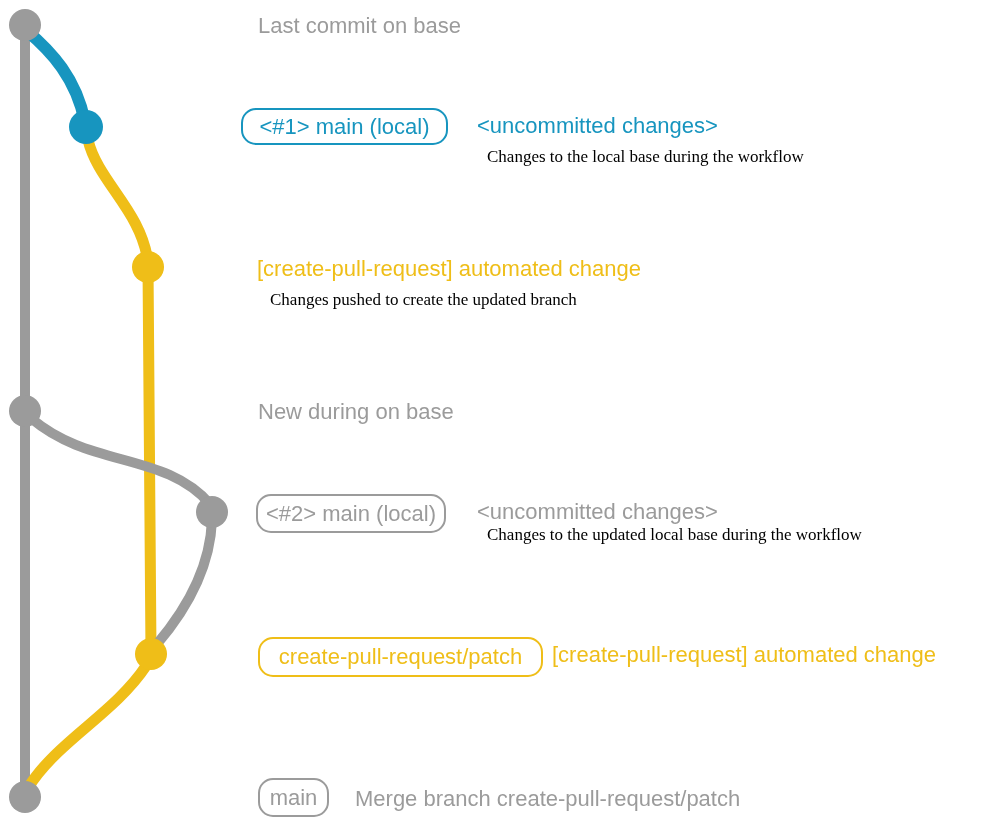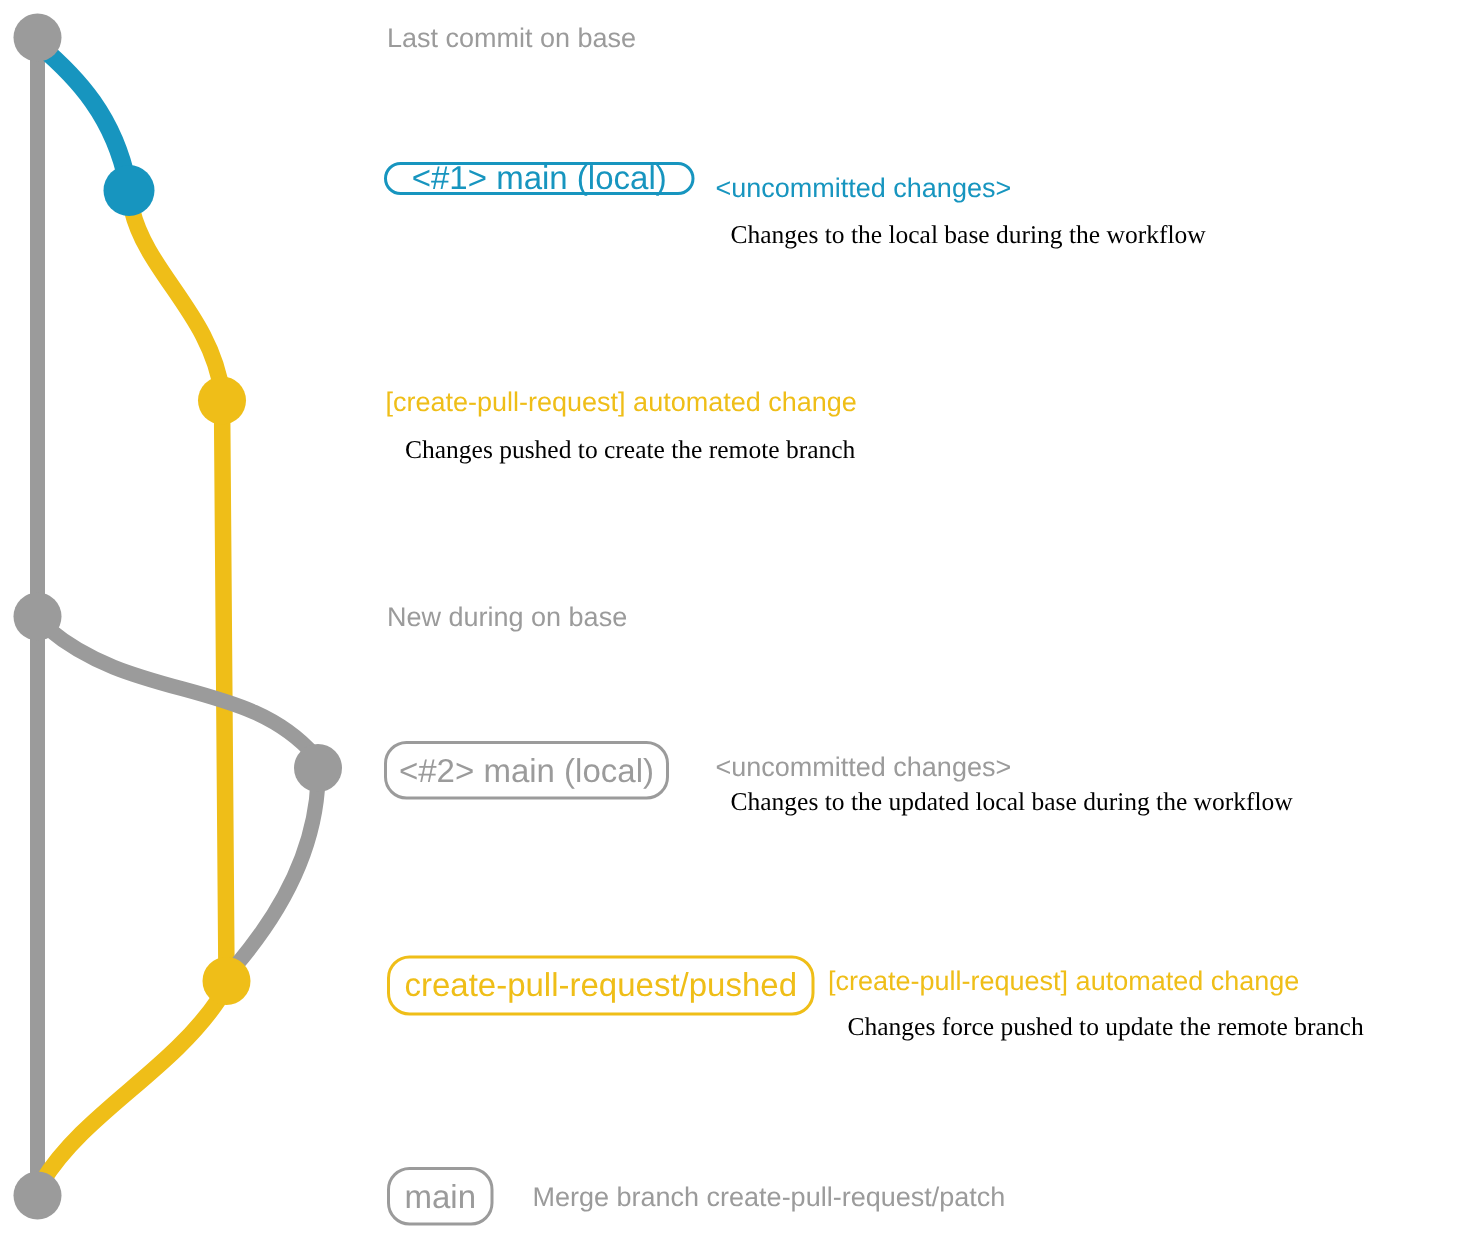--- a/index.html
+++ b/index.html
@@ -17,21 +17,21 @@
 
   .s-gray   { stroke: var(--gray);   fill: none; stroke-width: 10; stroke-linecap: round; }
   .s-teal   { stroke: var(--teal);   fill: none; stroke-width: 12; stroke-linecap: round; }
   .s-yellow { stroke: var(--yellow); fill: none; stroke-width: 11; stroke-linecap: round; }
   .f-gray   { fill: var(--gray); }
   .f-teal   { fill: var(--teal); }
   .f-yellow { fill: var(--yellow); }
 
   .heading {
     position: absolute;
-    font-size: 18px;
+    font-size: 22px;
     line-height: 25px;
     white-space: nowrap;
   }
   .desc {
     position: absolute;
     font-family: "Liberation Serif", serif;
     font-size: 17px;
     line-height: 23px;
     color: var(--description_text);
     white-space: nowrap;
@@ -51,21 +51,21 @@
 
   .gray-text   { color: var(--gray); }
   .teal-text   { color: var(--teal); }
   .yellow-text { color: var(--yellow); }
   .gray-border   { border-color: var(--gray); }
   .teal-border   { border-color: var(--teal); }
   .yellow-border { border-color: var(--yellow); }
 
   
   #t-last   { left: 258px; top: 13px; }
-  #badge1   { left: 256px; top: 108px; width: 207px; height: 22px; }
+  #badge1   { left: 241px; top: 108px; width: 207px; height: 37px; }
   #h-unc1   { left: 477px; top: 113px; }
   #d-unc1   { left: 487px; top: 145px; }
   #h-auto1  { left: 257px; top: 256px; }
   #d-auto1  { left: 270px; top: 288px; }
   #t-new    { left: 258px; top: 399px; }
   #badge2   { left: 256px; top: 494px; width: 190px; height: 39px; }
   #h-unc2   { left: 477px; top: 499px; }
   #d-unc2   { left: 487px; top: 523px; }
   #badge3   { left: 258px; top: 637px; width: 285px; height: 40px; }
   #h-auto2  { left: 552px; top: 642px; }
@@ -96,28 +96,27 @@
     <circle class="f-gray" cx="25" cy="797" r="16"></circle>
   </svg>
 
   <div id="t-last" class="heading gray-text">Last commit on base</div>
 
   <div id="badge1" class="badge teal-border teal-text">&lt;#1&gt; main (local)</div>
   <div id="h-unc1" class="heading teal-text">&lt;uncommitted changes&gt;</div>
   <div id="d-unc1" class="desc">Changes to the local base during the workflow</div>
 
   <div id="h-auto1" class="heading yellow-text">[create-pull-request] automated change</div>
-  <div id="d-auto1" class="desc">Changes pushed to create the remote branch</div>
+  <div id="d-auto1" class="desc">Changes pushed to create the updated branch</div>
 
   <div id="t-new" class="heading gray-text">New during on base</div>
 
   <div id="badge2" class="badge gray-border gray-text">&lt;#2&gt; main (local)</div>
   <div id="h-unc2" class="heading gray-text">&lt;uncommitted changes&gt;</div>
   <div id="d-unc2" class="desc">Changes to the updated local base during the workflow</div>
 
-  <div id="badge3" class="badge yellow-border yellow-text">create-pull-request/pushed</div>
+  <div id="badge3" class="badge yellow-border yellow-text">create-pull-request/patch</div>
   <div id="h-auto2" class="heading yellow-text">[create-pull-request] automated change</div>
-  <div id="d-auto2" class="desc">Changes force pushed to update the remote branch</div>
 
   <div id="badge4" class="badge gray-border gray-text">main</div>
   <div id="t-merge" class="heading gray-text">Merge branch create-pull-request/patch</div>
 
 </div>
 
 </body></html>

